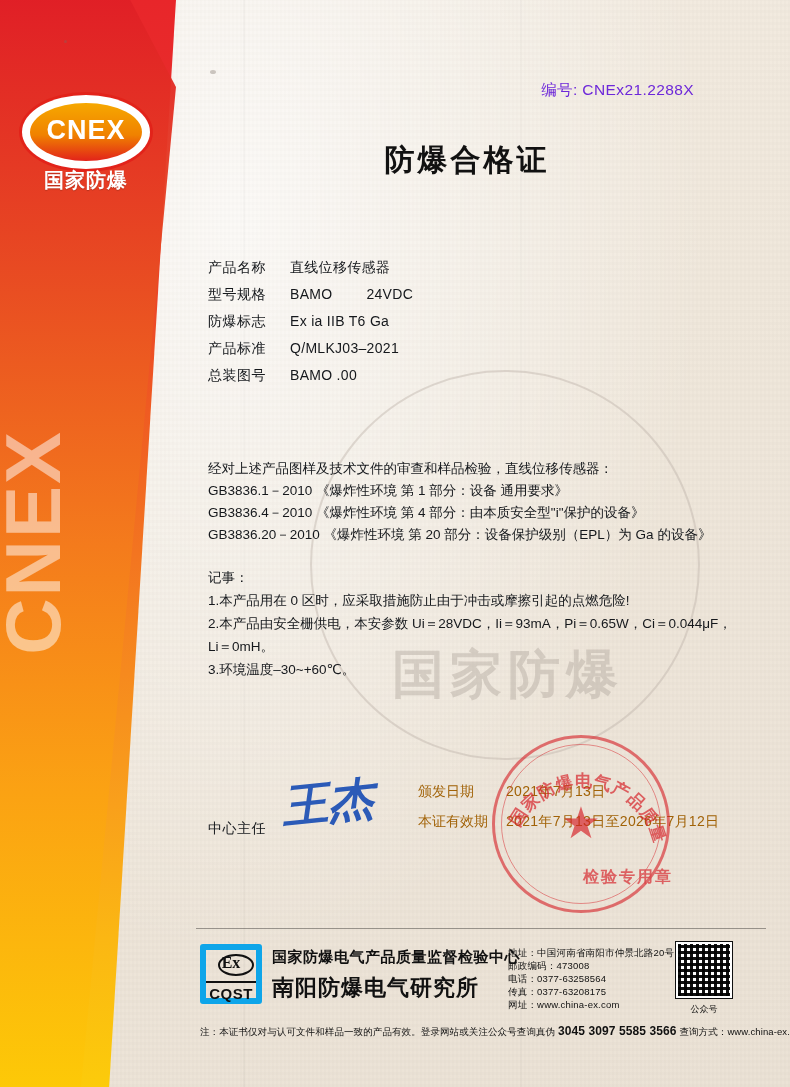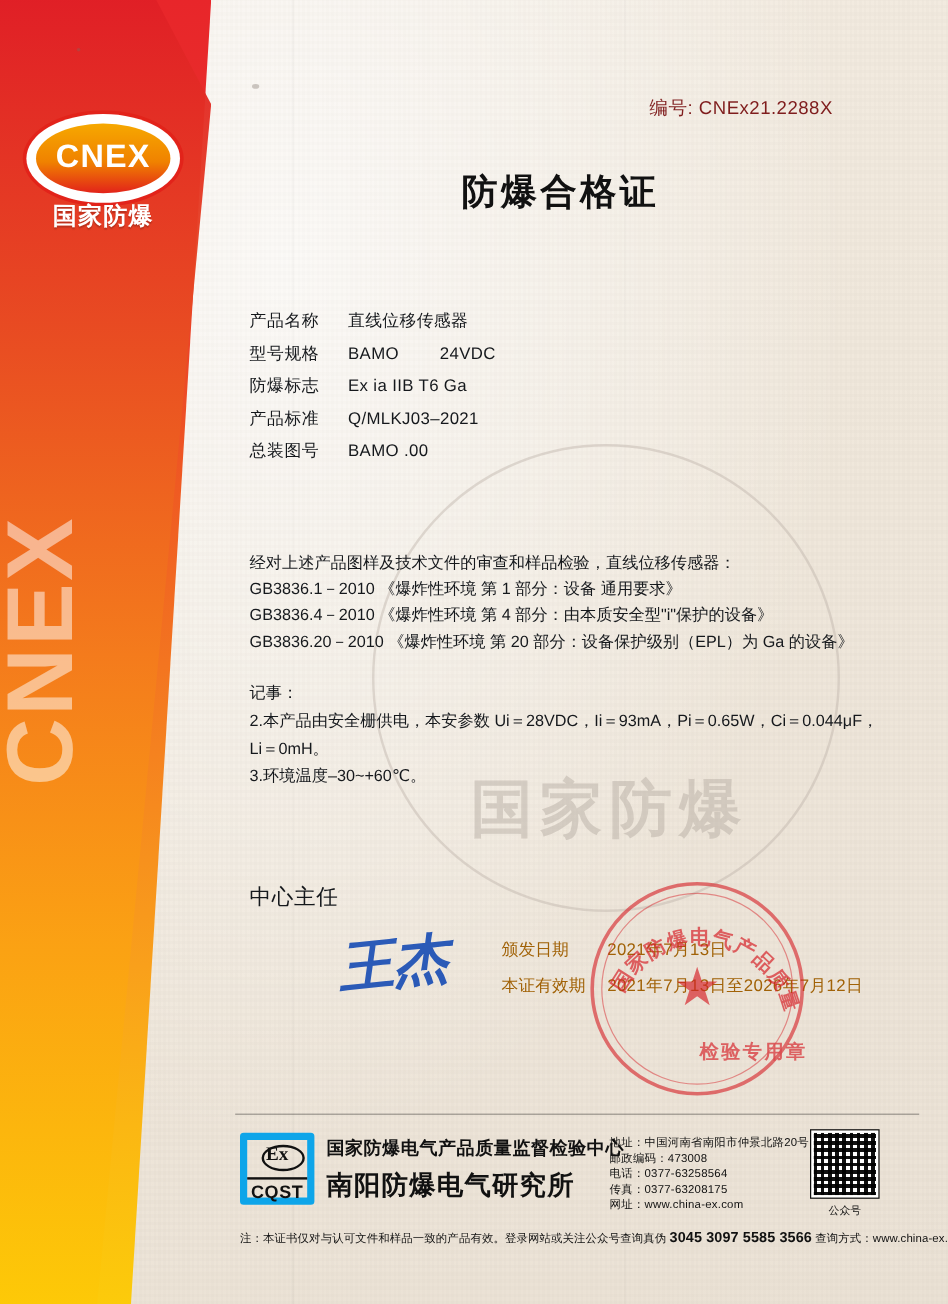--- a/index.html
+++ b/index.html
@@ -152,21 +152,21 @@
     letter-spacing: 6px;
     pointer-events: none;
     user-select: none;
   }
 
   
   .doc-no {
     position: absolute;
     right: 96px; top: 80px;
     font-size: 15.5px;
-    color: #7f1d1d;
+    color: #6d28d9;
     letter-spacing: .4px;
   }
   .title {
     position: absolute;
     left: 197px; top: 140px;
     width: 540px;
     text-align: center;
     font-size: 30px;
     font-weight: 700;
     color: #111;
@@ -218,22 +218,22 @@
     left: 208px; top: 566px;
     width: 530px;
     font-size: 13.5px;
     color: #15181c;
     line-height: 23px;
   }
 
   
   .sig-label {
     position: absolute;
-    left: 208px; top: 735px;
-    font-size: 18px;
+    left: 208px; top: 820px;
+    font-size: 14px;
     color: #15181c;
     letter-spacing: .5px;
   }
   .signature {
     position: absolute;
     left: 282px; top: 770px;
     width: 130px; height: 70px;
     color: #1b4fb5;
     font-size: 46px;
     font-family: "Liberation Serif", serif;
@@ -451,20 +451,21 @@
 
   <div class="standards">
     <div>经对上述产品图样及技术文件的审查和样品检验，直线位移传感器：</div>
     <div>GB3836.1－2010 《爆炸性环境 第 1 部分：设备 通用要求》</div>
     <div>GB3836.4－2010 《爆炸性环境 第 4 部分：由本质安全型"i"保护的设备》</div>
     <div>GB3836.20－2010 《爆炸性环境  第 20 部分：设备保护级别（EPL）为 Ga 的设备》</div>
   </div>
 
   <div class="notes">
     <div>记事：</div>
+    <div>1.本产品用在 0 区时，应采取措施防止由于冲击或摩擦引起的点燃危险!</div>
     <div>2.本产品由安全栅供电，本安参数 Ui＝28VDC，Ii＝93mA，Pi＝0.65W，Ci＝0.044μF，Li＝0mH。</div>
     <div>3.环境温度–30~+60℃。</div>
   </div>
 
   <div class="sig-label">中心主任</div>
   <div class="signature">王杰</div>
 
   <div class="date-rows">
     <div class="dr">
       <div class="dk">颁发日期</div>

